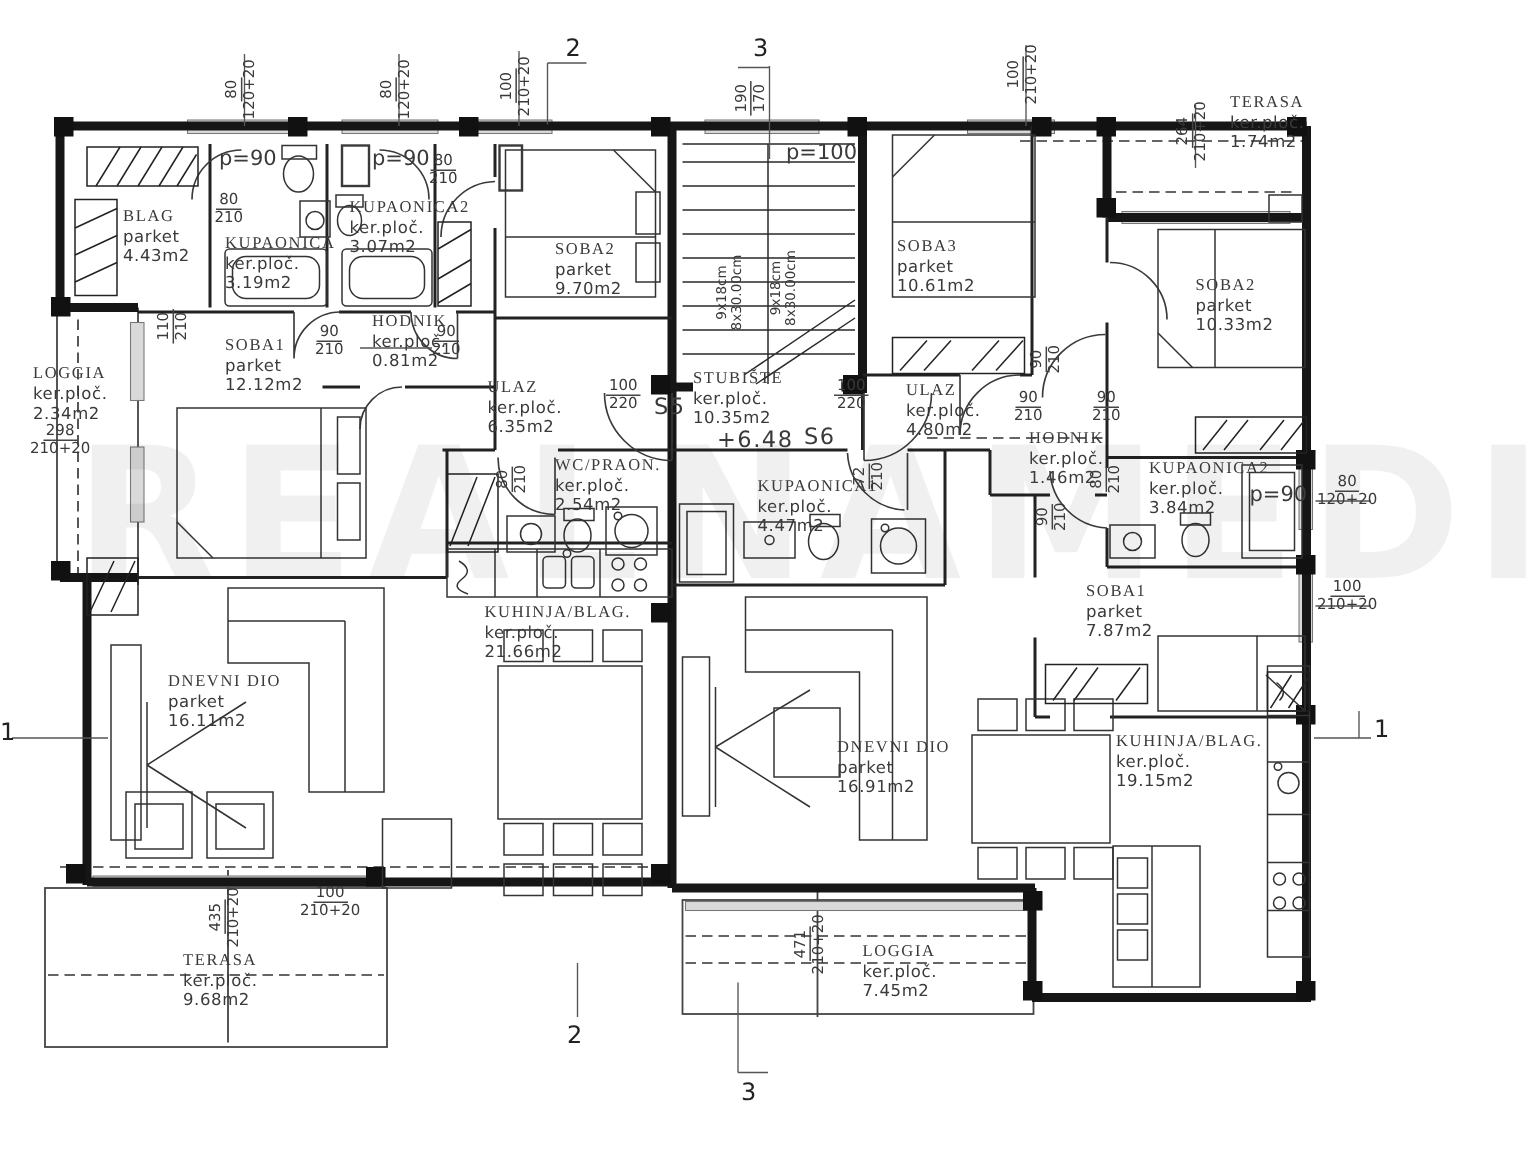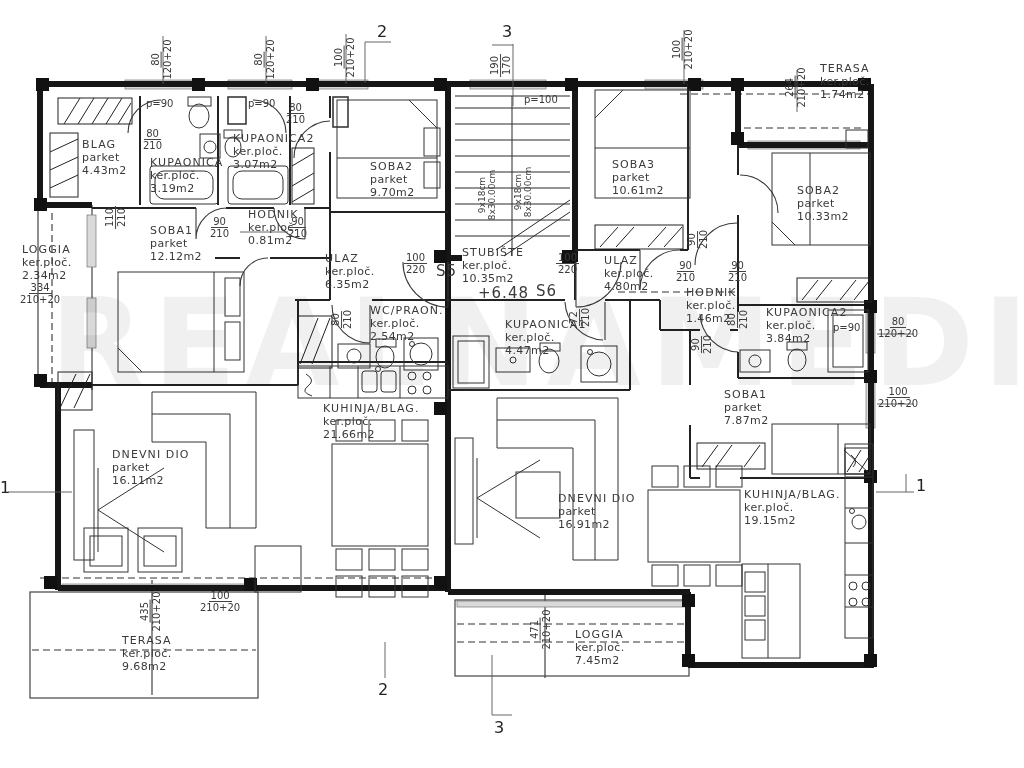--- a/index.html
+++ b/index.html
@@ -2,27 +2,27 @@
 <html><head>
 <meta charset="utf-8">
 <style>
   html,body{margin:0;padding:0;background:#fff;}
   .plan{position:relative;width:1024px;height:768px;background:#fff;overflow:hidden;
         font-family:"DejaVu Sans",sans-serif;color:#3a3a3a;}
   .plan svg{position:absolute;left:0;top:0;}
   .wm{position:absolute;left:50px;top:272px;font-size:122px;font-weight:700;
       letter-spacing:9px;color:#000;opacity:0.055;white-space:nowrap;}
   .lbl{position:absolute;font-size:11px;line-height:13px;letter-spacing:.4px;white-space:nowrap;}
-  .lbl .nm{letter-spacing:1.1px;}
+  .lbl .nm{letter-spacing:1.1px;font-family:Liberation Serif, serif;}
   .dim{position:absolute;display:flex;flex-direction:column;align-items:center;
        font-size:10px;line-height:11px;white-space:nowrap;}
   .dim .a{border-bottom:1.2px solid #444;padding:0 2px;}
   .dim.rot{transform:rotate(-90deg);}
   .mark{position:absolute;font-size:16px;color:#222;}
-  .plbl{position:absolute;font-size:10px;white-space:nowrap;}
+  .plbl{position:absolute;font-size:14px;white-space:nowrap;}
   .big{font-size:15px;letter-spacing:1px;}
   .stxt{position:absolute;font-size:9px;line-height:10px;white-space:nowrap;
         transform:rotate(-90deg);text-align:center;}
 </style>
 </head>
 <body>
 
 <div class="plan">
 
 <svg width="1024" height="768" viewBox="0 0 1024 768">
@@ -373,21 +373,21 @@
 <div class="lbl" style="left:112px;top:448px">
       <div class="nm">DNEVNI DIO</div>
       <div>parket</div>
       <div>16.11m2</div>
     </div>
 <div class="lbl" style="left:122px;top:634px">
       <div class="nm">TERASA</div>
       <div>ker.ploč.</div>
       <div>9.68m2</div>
     </div>
-<div class="lbl" style="left:612px;top:158px">
+<div class="lbl" style="left:598px;top:158px">
       <div class="nm">SOBA3</div>
       <div>parket</div>
       <div>10.61m2</div>
     </div>
 <div class="lbl" style="left:604px;top:254px">
       <div class="nm">ULAZ</div>
       <div>ker.ploč.</div>
       <div>4.80m2</div>
     </div>
 <div class="lbl" style="left:820px;top:62px">
@@ -535,21 +535,21 @@
     </div>
 <div class="dim" style="left:878px;top:316px">
       <span class="a">80</span>
       <span class="b">120+20</span>
     </div>
 <div class="dim" style="left:878px;top:386px">
       <span class="a">100</span>
       <span class="b">210+20</span>
     </div>
 <div class="dim" style="left:20px;top:282px">
-      <span class="a">334</span>
+      <span class="a">298</span>
       <span class="b">210+20</span>
     </div>
 <div class="dim rot" style="left:130px;top:600px">
       <span class="a">435</span>
       <span class="b">210+20</span>
     </div>
 <div class="dim" style="left:200px;top:590px">
       <span class="a">100</span>
       <span class="b">210+20</span>
     </div>

